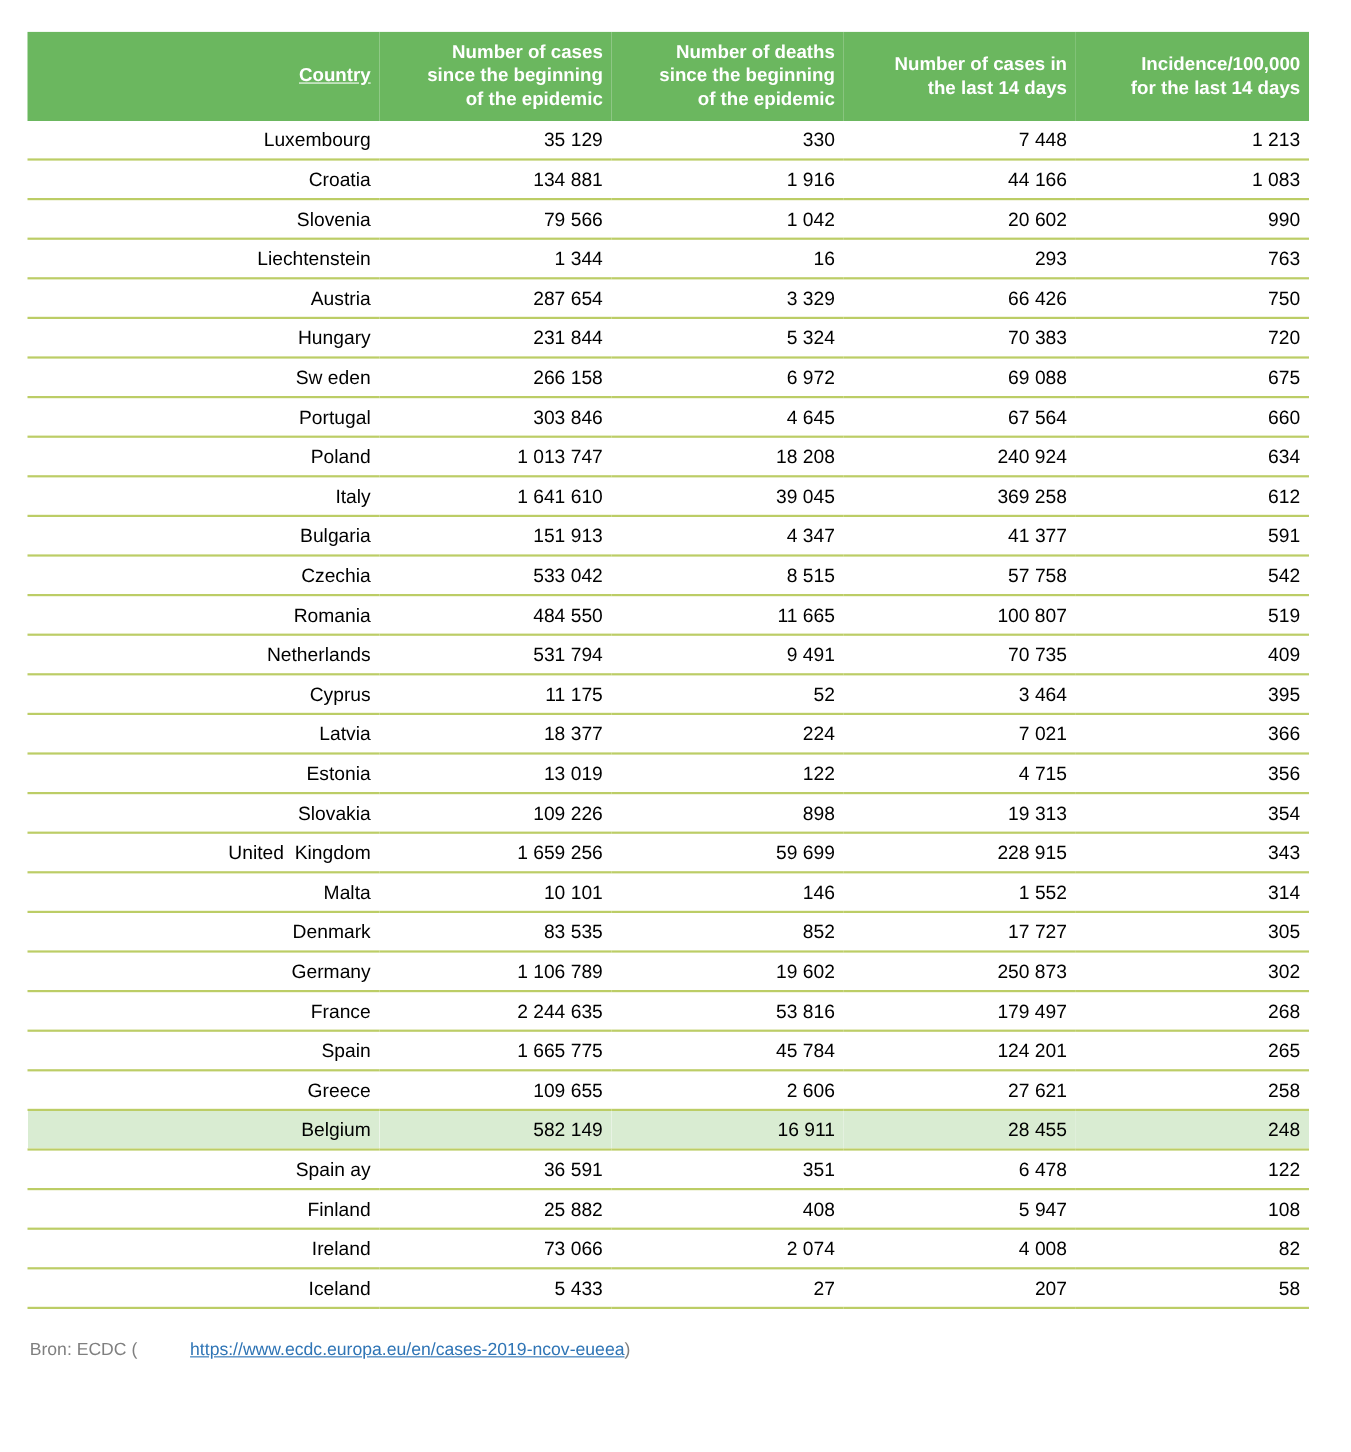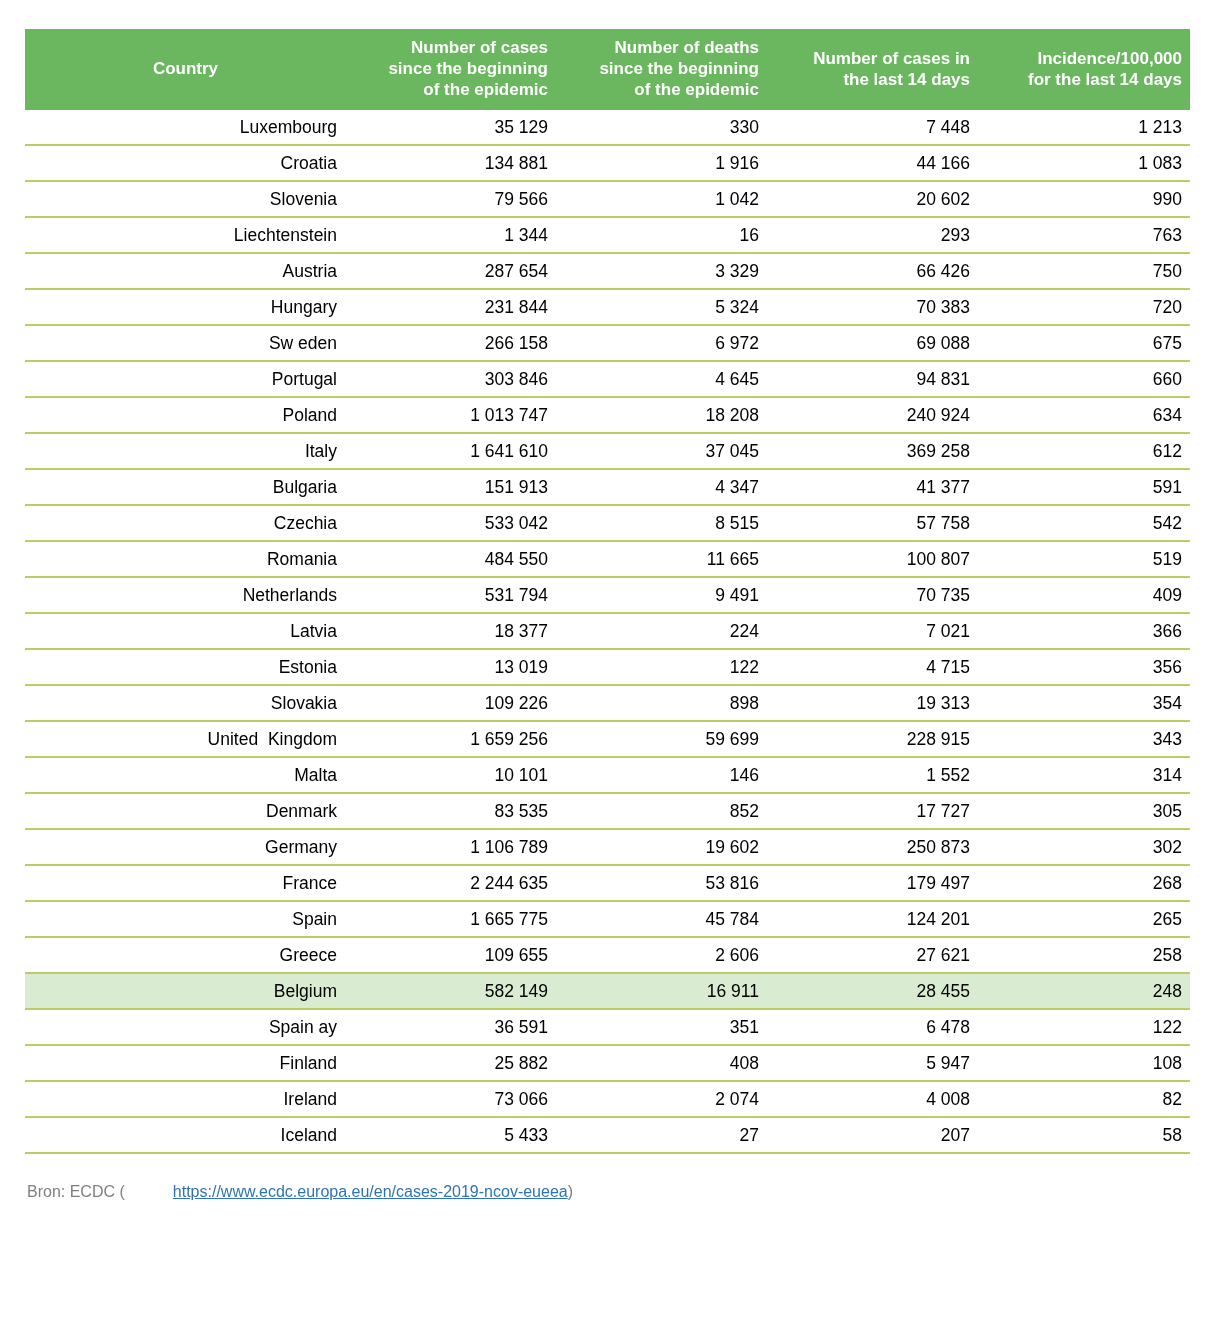--- a/index.html
+++ b/index.html
@@ -27,22 +27,23 @@
     font-weight: bold;
     font-size: 17px;
     line-height: 1.22;
     white-space: pre-line;
     text-align: right;
     vertical-align: middle;
     padding: 6px 8px;
     height: 69px;
   }
   thead th.col-country {
-    text-align: center;
+    text-align: right;
     padding-left: 9px;
+    text-decoration: underline;
   }
   tbody td {
     font-size: 17.5px;
     height: 34px;
     border-bottom: 2.5px solid var(--separator, #bccd66);
     padding: 0 8px;
     white-space: pre;
     vertical-align: middle;
     overflow: hidden;
   }
@@ -143,34 +144,34 @@
           <td class="col-country">Sw eden</td>
           <td class="num">266 158</td>
           <td class="num">6 972</td>
           <td class="num">69 088</td>
           <td class="num">675</td>
         </tr>
         <tr>
           <td class="col-country">Portugal</td>
           <td class="num">303 846</td>
           <td class="num">4 645</td>
-          <td class="num">94 831</td>
+          <td class="num">67 564</td>
           <td class="num">660</td>
         </tr>
         <tr>
           <td class="col-country">Poland</td>
           <td class="num">1 013 747</td>
           <td class="num">18 208</td>
           <td class="num">240 924</td>
           <td class="num">634</td>
         </tr>
         <tr>
           <td class="col-country">Italy</td>
           <td class="num">1 641 610</td>
-          <td class="num">37 045</td>
+          <td class="num">39 045</td>
           <td class="num">369 258</td>
           <td class="num">612</td>
         </tr>
         <tr>
           <td class="col-country">Bulgaria</td>
           <td class="num">151 913</td>
           <td class="num">4 347</td>
           <td class="num">41 377</td>
           <td class="num">591</td>
         </tr>
@@ -187,20 +188,27 @@
           <td class="num">11 665</td>
           <td class="num">100 807</td>
           <td class="num">519</td>
         </tr>
         <tr>
           <td class="col-country">Netherlands</td>
           <td class="num">531 794</td>
           <td class="num">9 491</td>
           <td class="num">70 735</td>
           <td class="num">409</td>
+        </tr>
+        <tr>
+          <td class="col-country">Cyprus</td>
+          <td class="num">11 175</td>
+          <td class="num">52</td>
+          <td class="num">3 464</td>
+          <td class="num">395</td>
         </tr>
         <tr>
           <td class="col-country">Latvia</td>
           <td class="num">18 377</td>
           <td class="num">224</td>
           <td class="num">7 021</td>
           <td class="num">366</td>
         </tr>
         <tr>
           <td class="col-country">Estonia</td>

